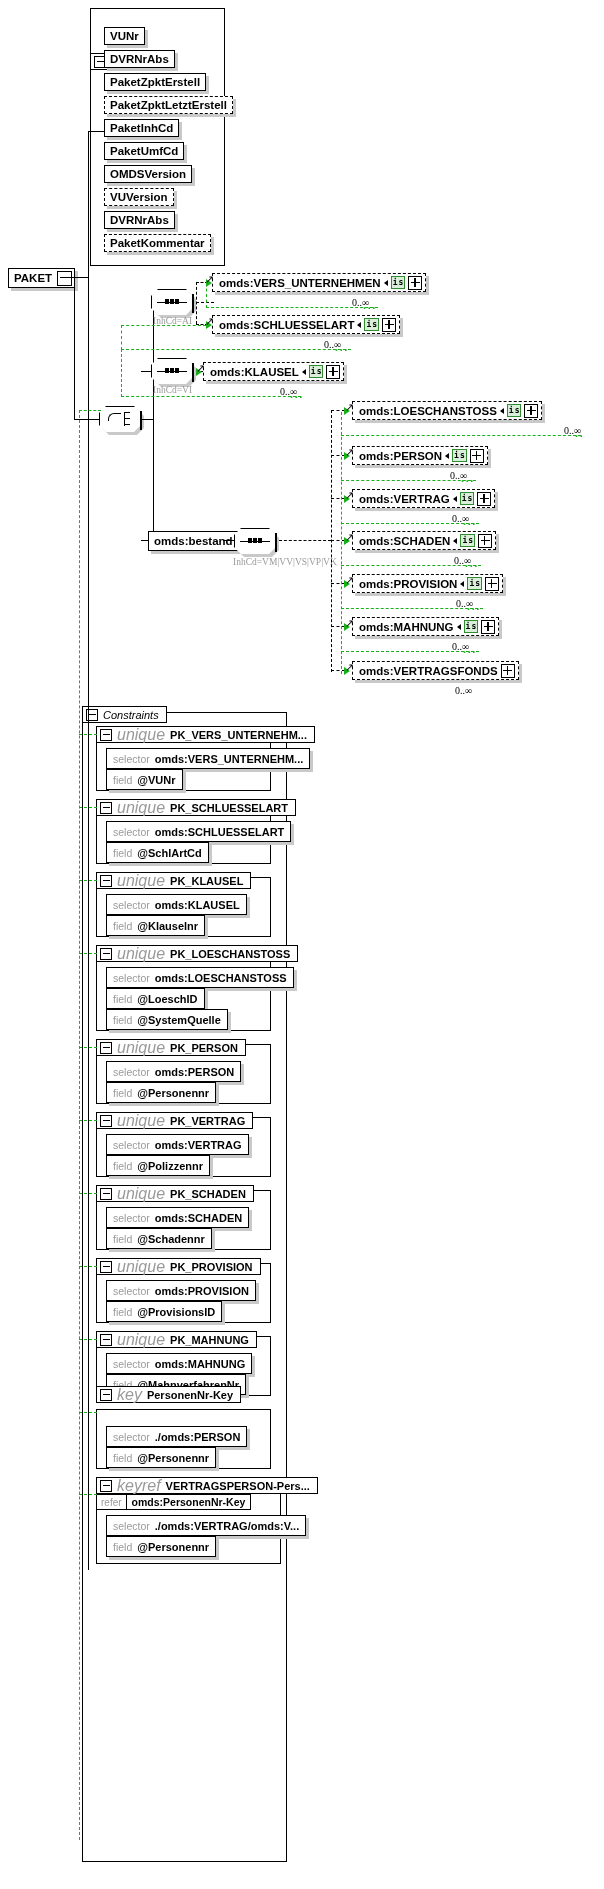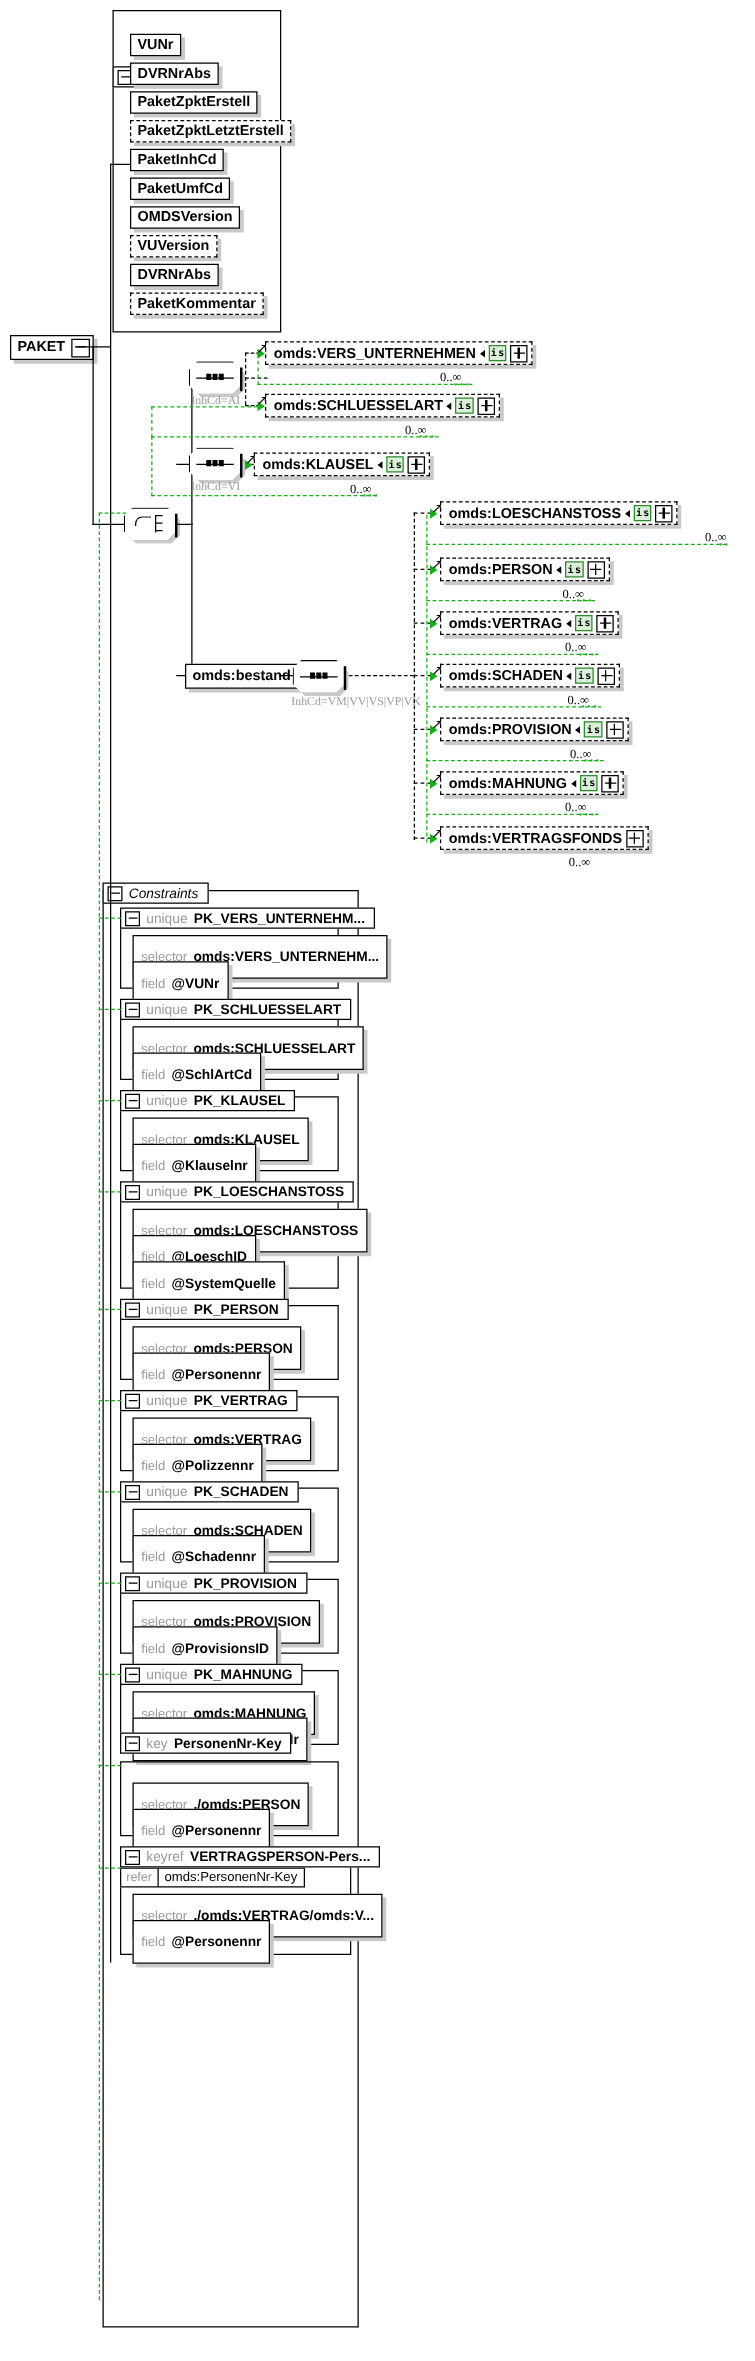--- a/index.html
+++ b/index.html
@@ -100,33 +100,33 @@
   
   .occ{position:absolute;font-size:10px;color:#000;white-space:nowrap;
        font-family:"Liberation Serif",serif;}
   .occdots{position:absolute;color:#18b018;font-size:11px;letter-spacing:1px;
            font-weight:bold;}
 
   
   .cbox{border:1.4px solid #000;background:transparent;}
   .ctab{border:1.4px solid #000;background:#fff;height:17px;display:flex;
         align-items:center;gap:5px;padding:0 7px 0 3px;white-space:nowrap;}
-  .ckind{font-size:11px;color:#9a9a9a;}
+  .ckind{font-size:16px;color:#9a9a9a;font-style:italic;}
   .cname{font-size:11px;font-weight:bold;color:#000;}
-  .crow{height:35px;border:1.4px solid #000;background:#fff;display:flex;
+  .crow{height:21px;border:1.4px solid #000;background:#fff;display:flex;
         align-items:center;gap:5px;padding:0 6px;white-space:nowrap;
         box-shadow:3px 3px 0 0 #c9c9c9;}
   .ckey{font-size:10.5px;color:#9a9a9a;}
   .cval{font-size:11px;font-weight:bold;color:#000;}
   .creferrow{height:16px;border:1.4px solid #000;background:#fff;display:flex;
              align-items:center;white-space:nowrap;}
   .creferrow .k{font-size:10px;color:#9a9a9a;padding:0 4px;
                 border-right:1.4px solid #000;height:100%;display:flex;
                 align-items:center;}
-  .creferrow .v{font-size:10.5px;color:#000;padding:0 5px;}
+  .creferrow .v{font-size:10.5px;color:#000;padding:0 5px;font-weight:bold;}
 </style>
 </head>
 <body>
 
 <div class="canvas">
 
   <div class="abs grpbox" style="left:90px;top:8px;width:135px;height:258px;"></div>
   <div class="abs grptab" style="left:90px;top:5px;">
     <span class="minus"></span>
     <span>Attribute</span>

